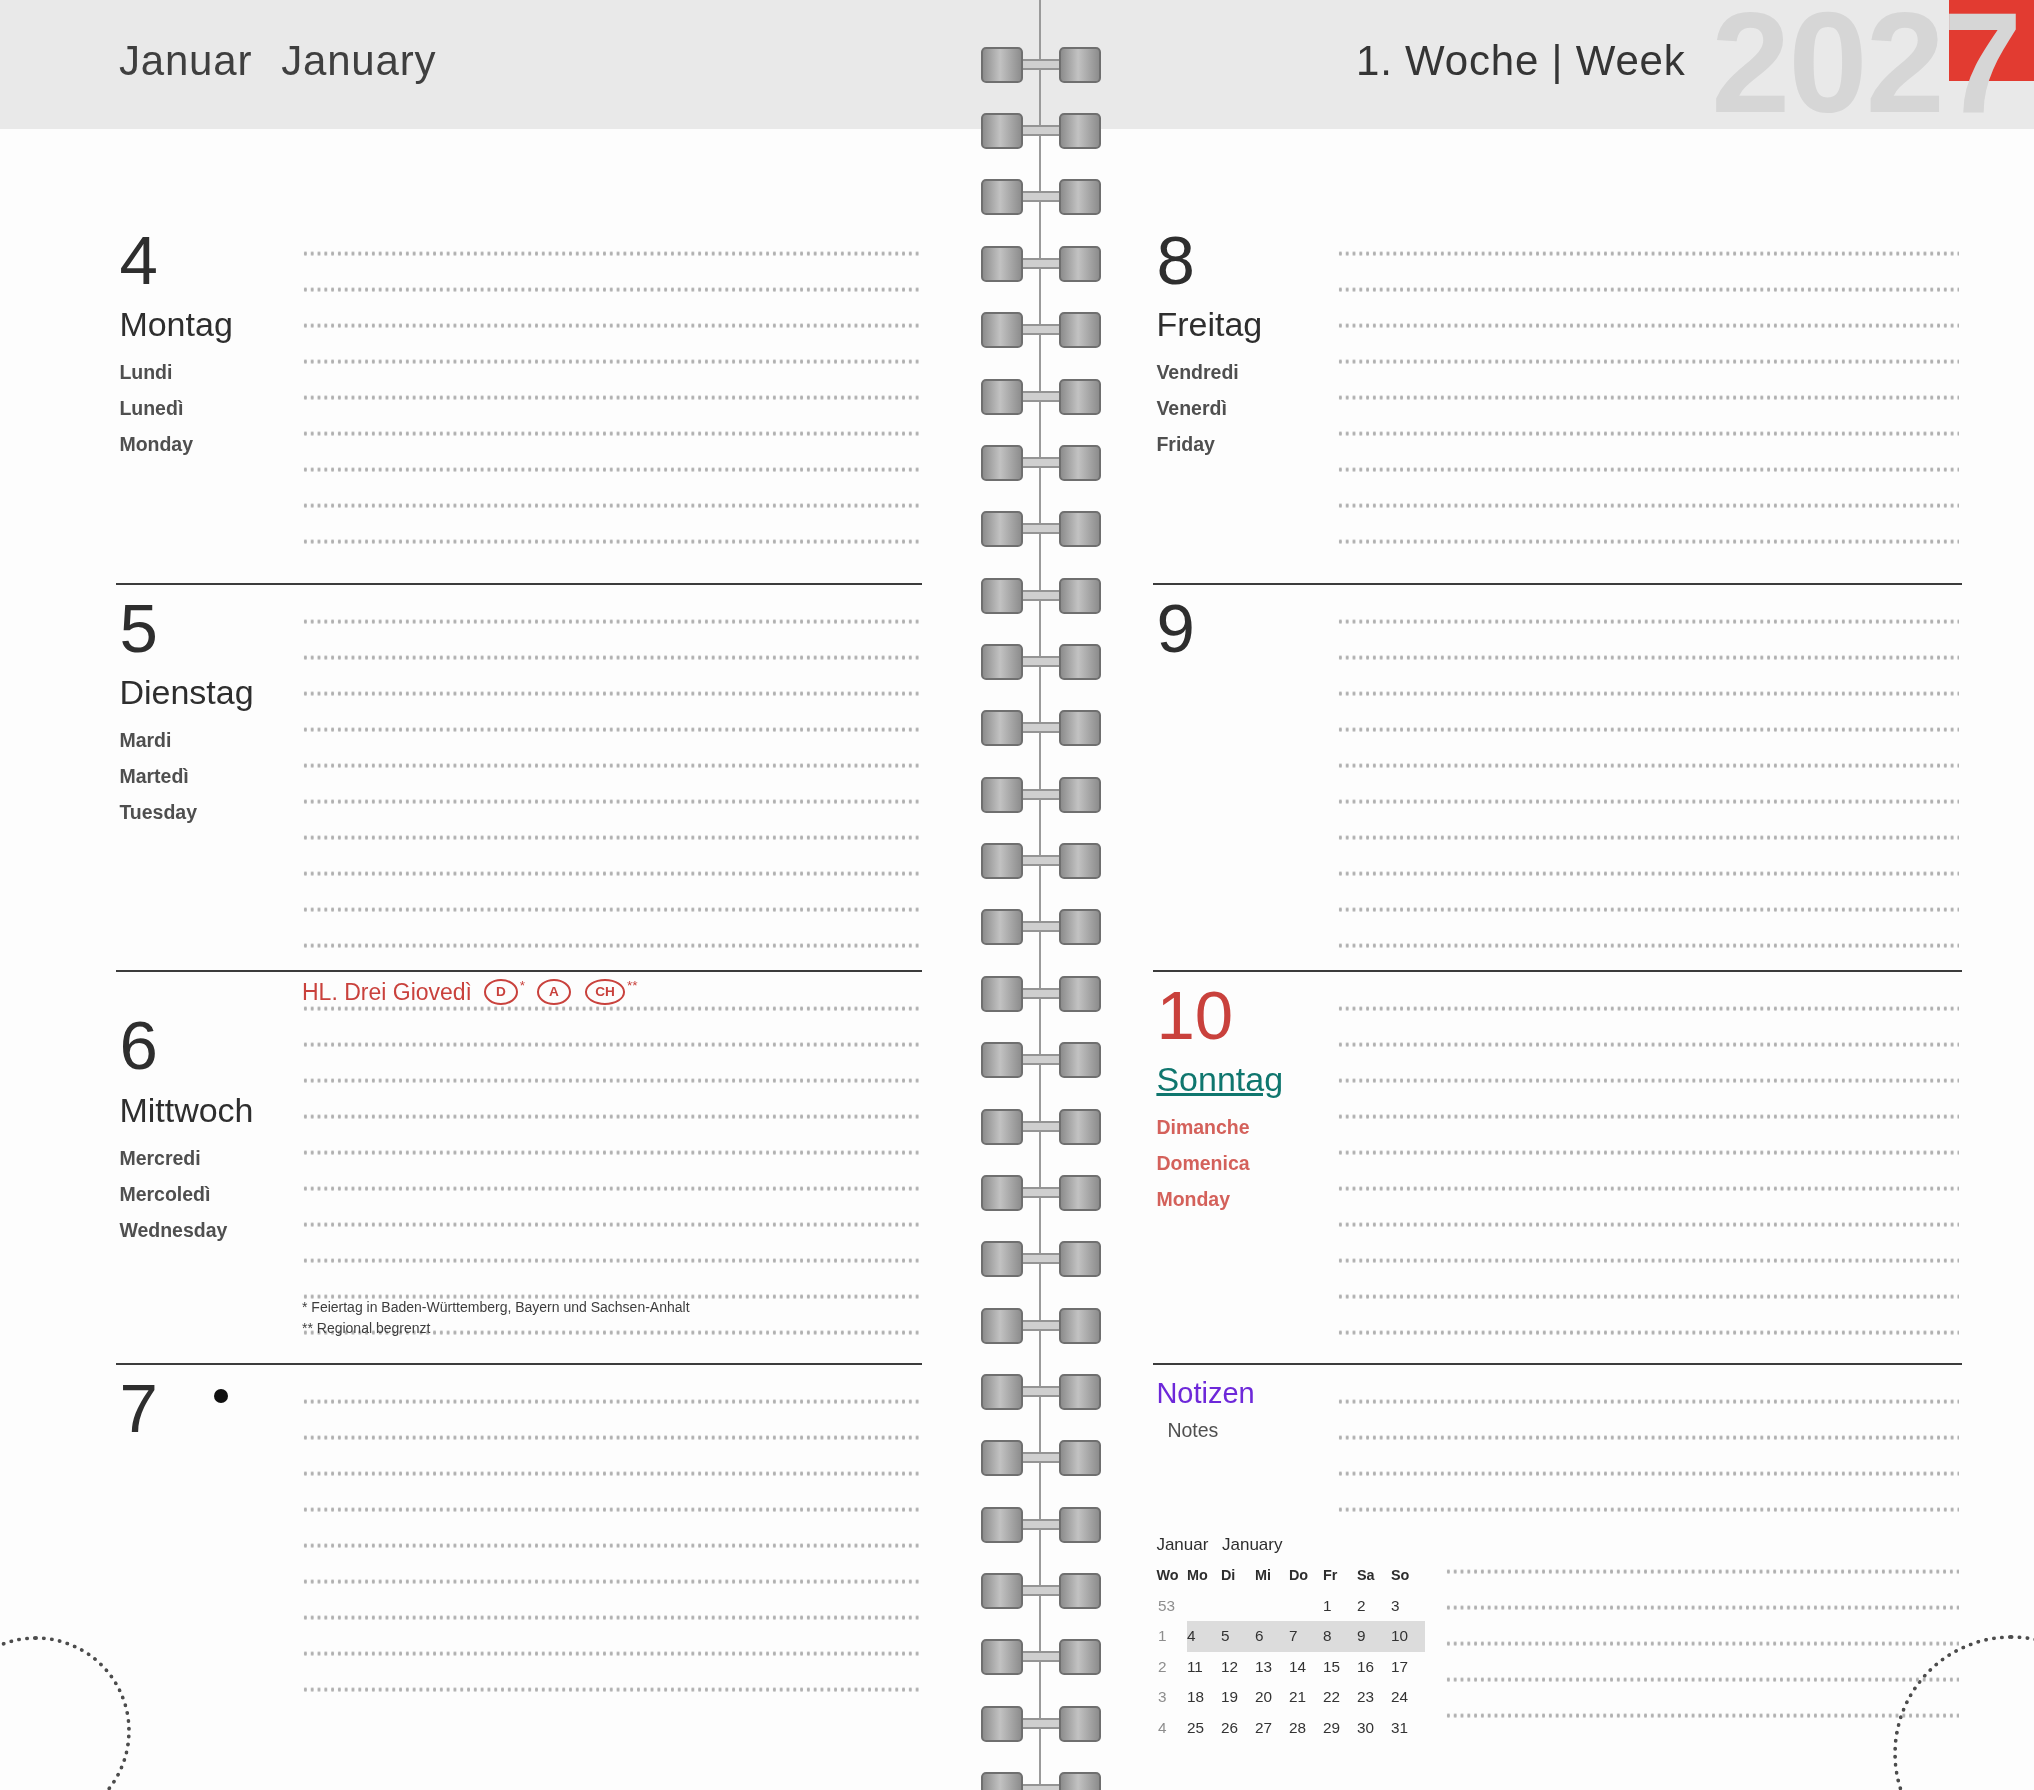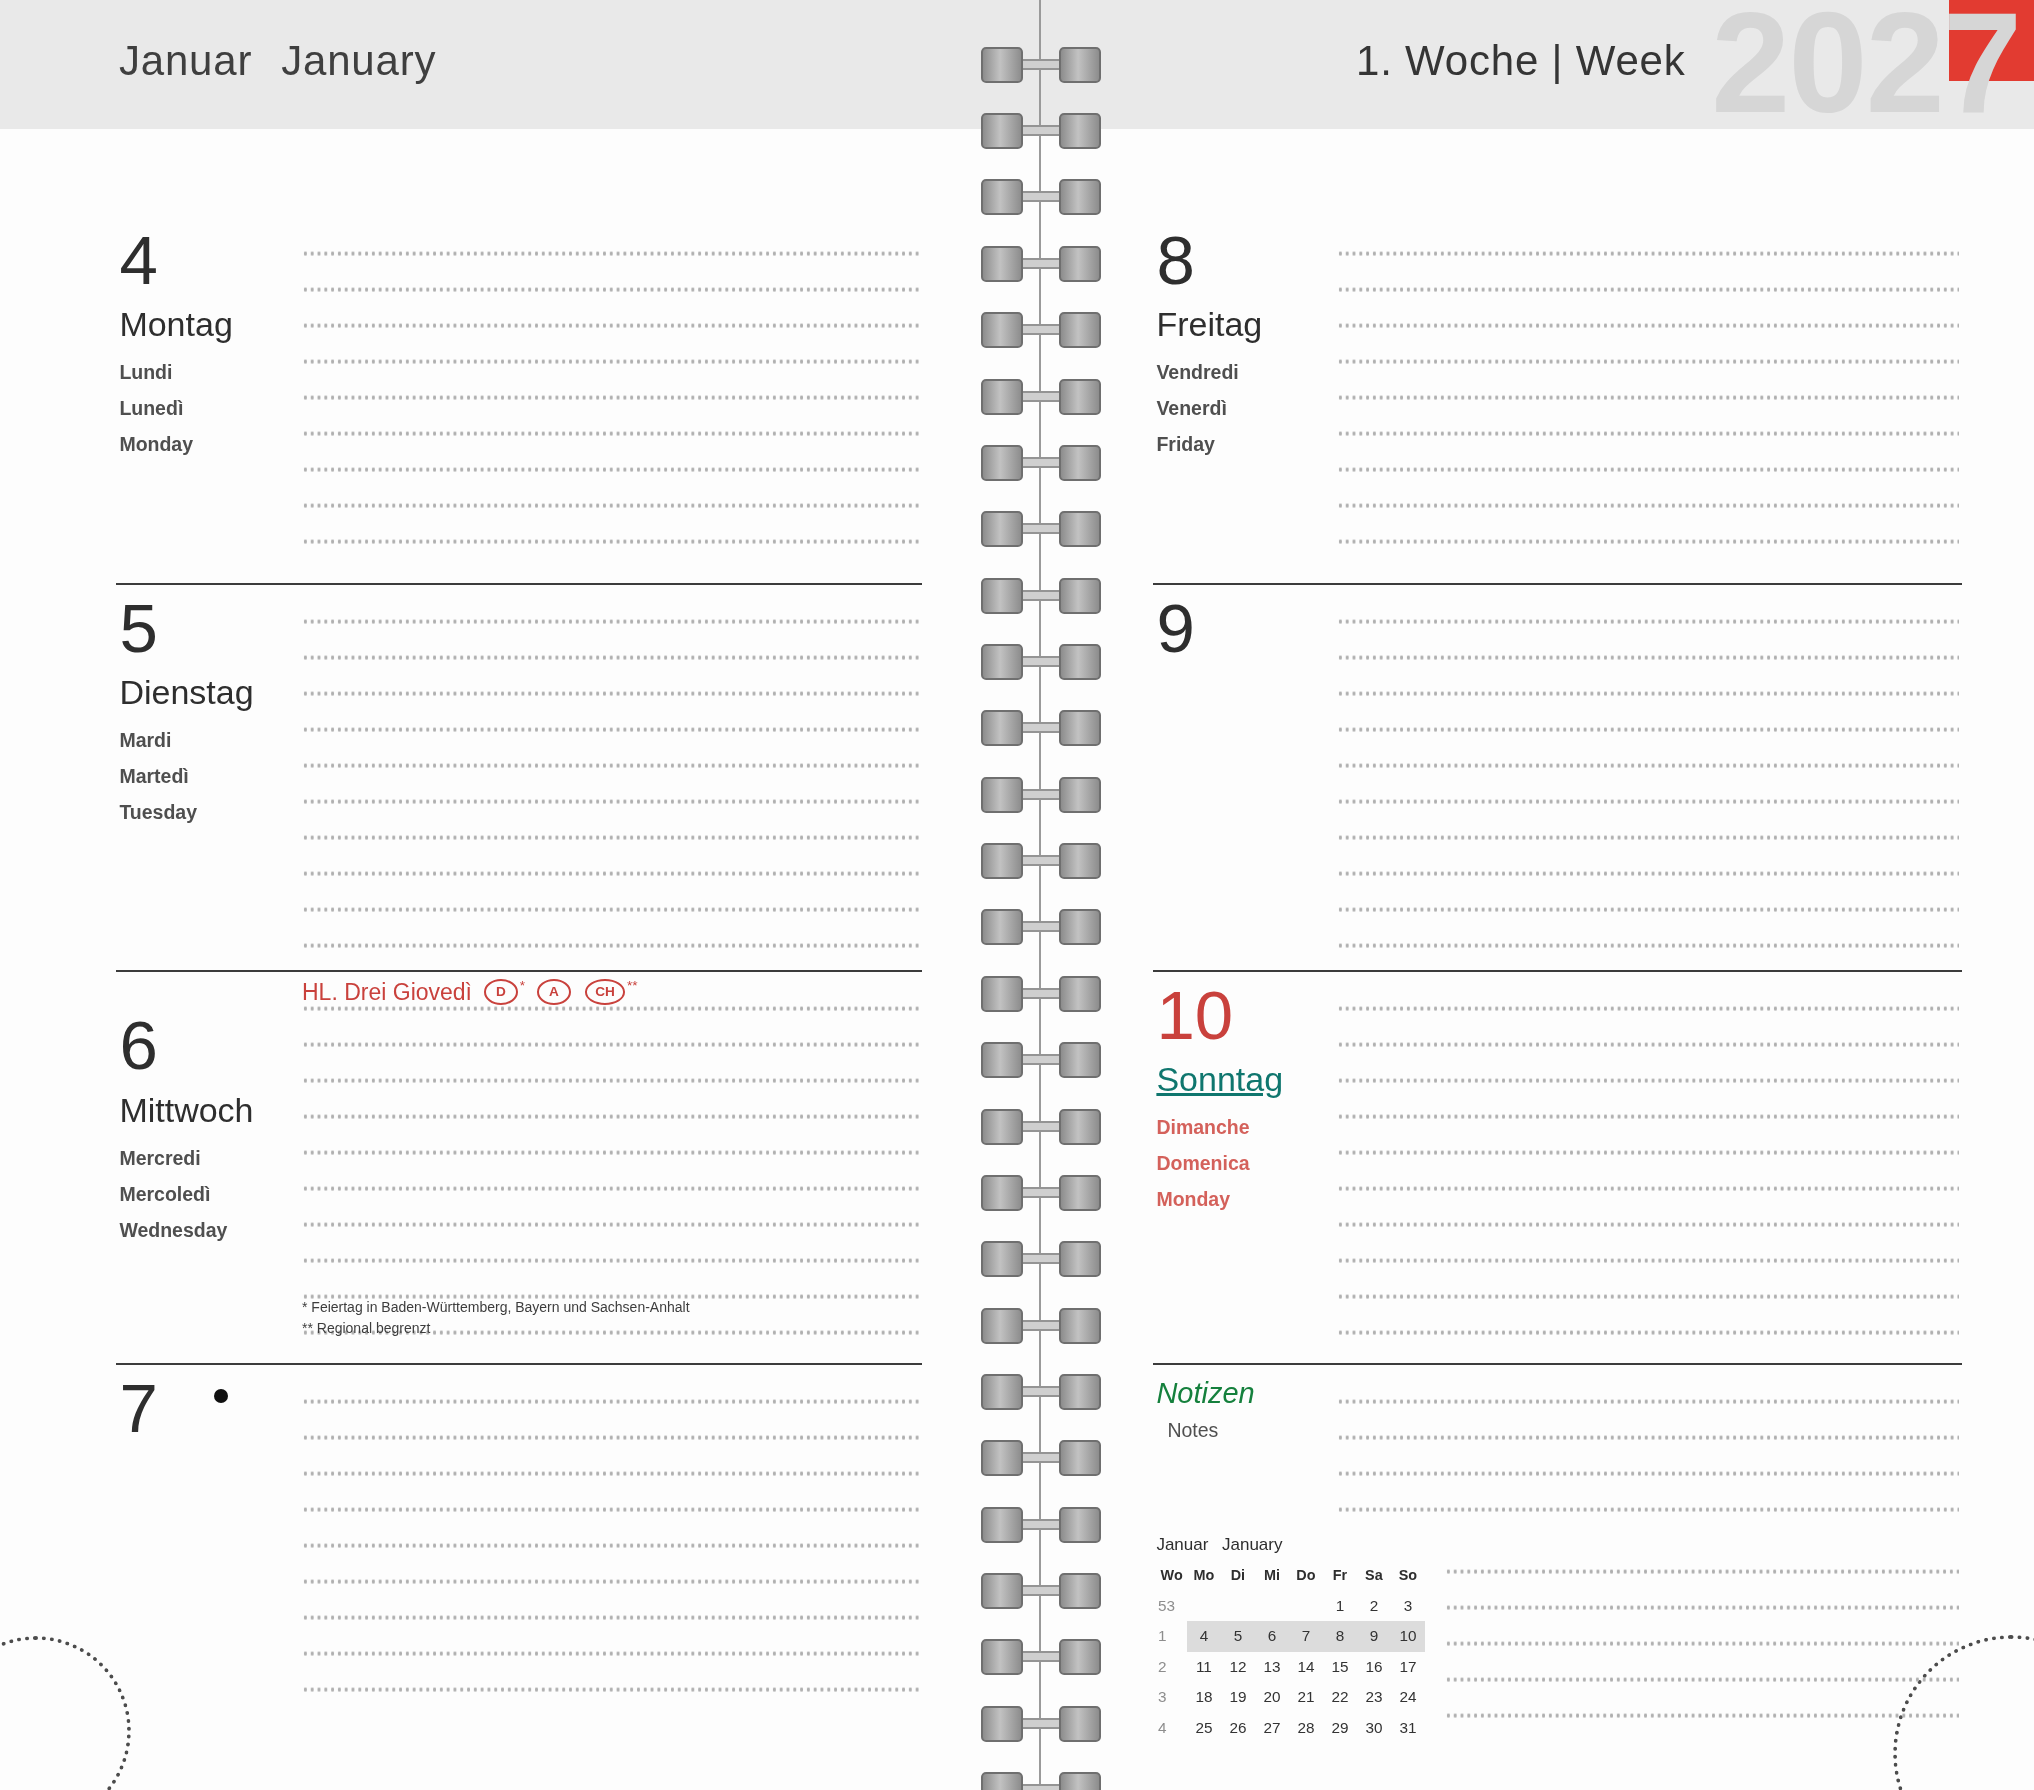--- a/index.html
+++ b/index.html
@@ -101,31 +101,31 @@
     position:absolute; left:186px; bottom:22px; z-index:3;
     font-size:14px; color:#3d3d3d; line-height:1.55;
   }
 
   .moon {
     position:absolute; left:98px; top:24px;
     width:14.4px; height:14.4px; border-radius:50%; background:#101010;
   }
 
   
-  .notes-title { position:absolute; left:3.4px; top:12px; font-size:29px; color:#15803d;font-style:italic; }
+  .notes-title { position:absolute; left:3.4px; top:12px; font-size:29px; color:#6d28d9; }
   .notes-sub   { position:absolute; left:3.4px; top:54px; font-size:19.5px; color:#4f4f4f;margin-left:11px; }
   .lines.n1 { top:5.1px; height:170px; bottom:auto; left:184px; }
   .lines.n2 { top:175px; bottom:12px; left:292px; }
 
   
   .minical { position:absolute; left:3.4px; top:170px; width:285px; }
   .mc-title { font-size:17px; color:#2e2e2e; margin-bottom:5.1px; }
   .mc-title span { margin-right:13.6px; }
   .mc-grid { display:grid; grid-template-columns:30.5px repeat(7, 34px); }
-  .mc-cell { height:30.5px; line-height:30.5px; text-align:center; font-size:15.3px; color:#333; }
+  .mc-cell { height:30.5px; line-height:30.5px; text-align:left; font-size:15.3px; color:#333; }
   .mc-head { font-weight:700; font-size:14.4px; color:#2e2e2e; }
   .mc-week { color:#8d8d8d; text-align:left; padding-left:1.7px; }
   .mc-hl   { background:#dcdcdc; }
 
   
   .arc {
     position:absolute; border:4.2px dotted #4c4c4c; border-radius:50%; z-index:0;
   }
   .arc.left  { width:190px; height:190px; left:-59px;  top:1636px; }
   .arc.right { width:237px; height:237px; left:1893px; top:1635px; }

